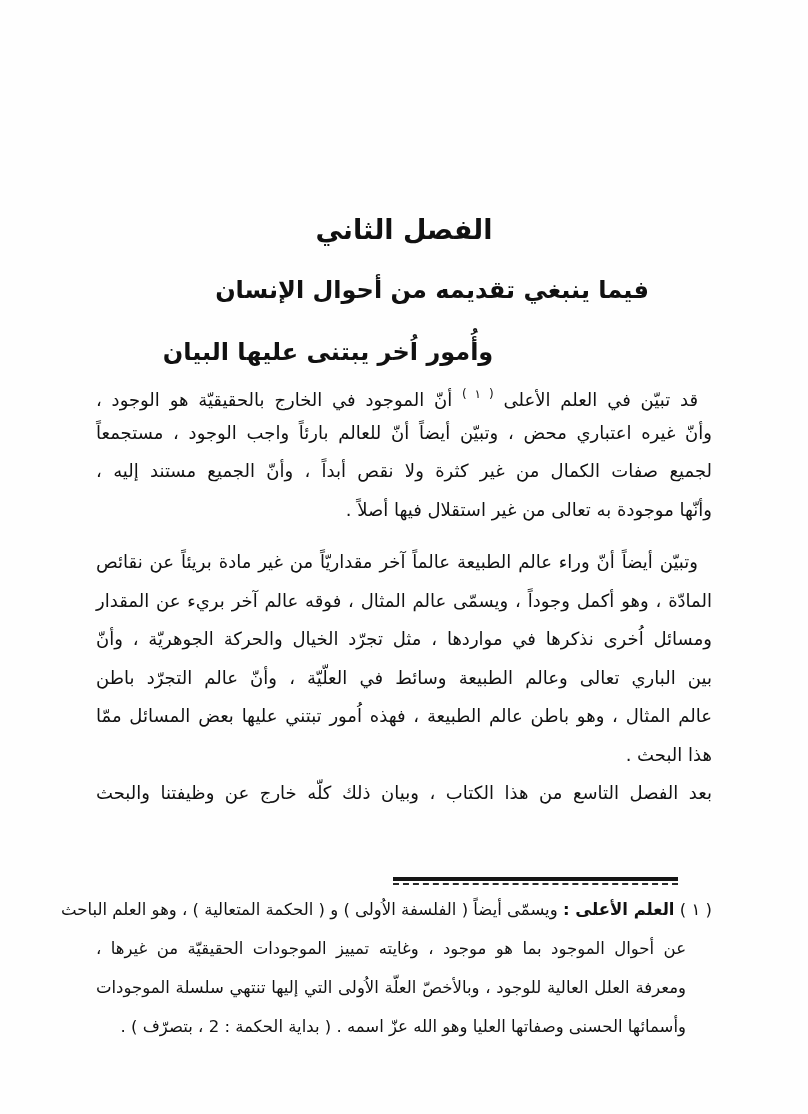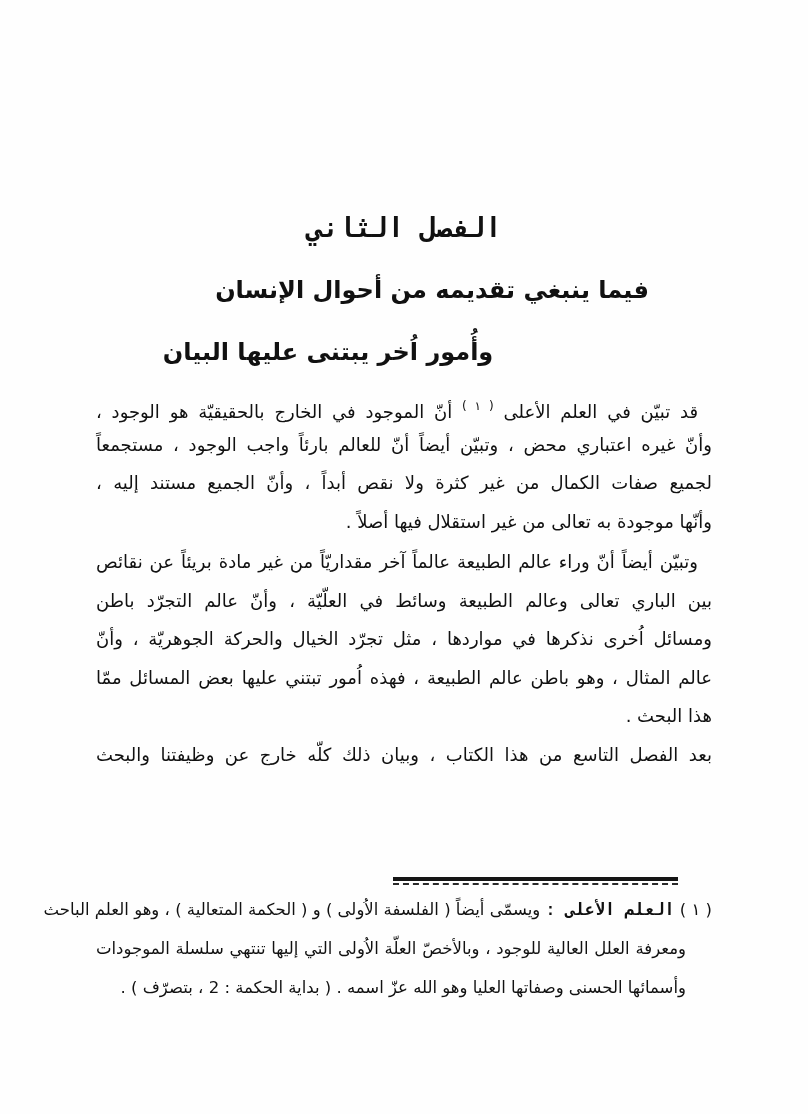--- a/index.html
+++ b/index.html
@@ -20,21 +20,20 @@
   
   .chapter-title {
     position: absolute;
     top: 208px;
     left: 0;
     width: 808px;
     text-align: center;
     font-size: 27px;
     font-weight: bold;
     line-height: 44px;
-    font-family: Liberation Mono, monospace;
   }
   .chapter-subtitle-1 {
     position: absolute;
     top: 268px;
     left: 0;
     width: 808px;
     text-align: center;
     font-size: 24px;
     font-weight: bold;
     line-height: 44px;
@@ -51,21 +50,21 @@
     line-height: 44px;
   }
   
   .para {
     position: absolute;
     right: 96px;
     width: 616px;
     font-size: 18px;
     line-height: 38.5px;
   }
-  .para-1 { top: 387px; }
+  .para-1 { top: 375px; }
   .para-2 { top: 543px; }
   .tline {
     width: 616px;
     height: 38.5px;
     white-space: nowrap;
     text-align: justify;
     text-align-last: justify;
   }
   .tline.last {
     text-align-last: right;
@@ -110,51 +109,52 @@
     box-sizing: border-box;
   }
   .fn-line.first {
     padding-right: 0;
   }
   .fn-line.last {
     text-align-last: right;
   }
   .fn-term {
     font-weight: bold;
-    font-family: Liberation Mono, monospace;
   }
 </style>
 </head>
 <body>
 
 <div class="page">
 
   <div class="chapter-title">الفصل الثاني</div>
   <div class="chapter-subtitle-1">فيما ينبغي تقديمه من أحوال الإنسان</div>
   <div class="chapter-subtitle-2">وأُمور اُخر يبتنى عليها البيان</div>
 
   <div class="para para-1">
     <div class="tline firstline"><span>قد تبيّن في العلم الأعلى</span> <sup class="fn-ref">( ١ )</sup> <span>أنّ الموجود في الخارج بالحقيقيّة هو الوجود ،</span></div>
     <div class="tline">وأنّ غيره اعتباري محض ، وتبيّن أيضاً أنّ للعالم بارئاً واجب الوجود ، مستجمعاً</div>
     <div class="tline">لجميع صفات الكمال من غير كثرة ولا نقص أبداً ، وأنّ الجميع مستند إليه ،</div>
     <div class="tline last">وأنّها موجودة به تعالى من غير استقلال فيها أصلاً .</div>
   </div>
 
   <div class="para para-2">
     <div class="tline firstline">وتبيّن أيضاً أنّ وراء عالم الطبيعة عالماً آخر مقداريّاً من غير مادة بريئاً عن نقائص</div>
+    <div class="tline">المادّة ، وهو أكمل وجوداً ، ويسمّى عالم المثال ، فوقه عالم آخر بريء عن المقدار</div>
+    <div class="tline">ومسائل اُخرى نذكرها في مواردها ، مثل تجرّد الخيال والحركة الجوهريّة ، وأنّ</div>
     <div class="tline">بين الباري تعالى وعالم الطبيعة وسائط في العلّيّة ، وأنّ عالم التجرّد باطن</div>
-    <div class="tline">ومسائل اُخرى نذكرها في مواردها ، مثل تجرّد الخيال والحركة الجوهريّة ، وأنّ</div>
     <div class="tline">عالم المثال ، وهو باطن عالم الطبيعة ، فهذه اُمور تبتني عليها بعض المسائل ممّا</div>
     <div class="tline last">هذا البحث .</div>
     <div class="tline">بعد الفصل التاسع من هذا الكتاب ، وبيان ذلك كلّه خارج عن وظيفتنا والبحث</div>
   </div>
 
   <div class="footnote-divider">
     <div class="dash"></div>
   </div>
 
   <div class="footnote">
     <div class="fn-line first"><span>( ١ )</span> <span class="fn-term">العلم الأعلى :</span> <span>ويسمّى أيضاً ( الفلسفة الاُولى ) و ( الحكمة المتعالية ) ، وهو العلم الباحث</span></div>
+    <div class="fn-line">عن أحوال الموجود بما هو موجود ، وغايته تمييز الموجودات الحقيقيّة من غيرها ،</div>
     <div class="fn-line">ومعرفة العلل العالية للوجود ، وبالأخصّ العلّة الاُولى التي إليها تنتهي سلسلة الموجودات</div>
     <div class="fn-line last">وأسمائها الحسنى وصفاتها العليا وهو الله عزّ اسمه . ( بداية الحكمة : 2 ، بتصرّف ) .</div>
   </div>
 
 </div>
 
 </body></html>

